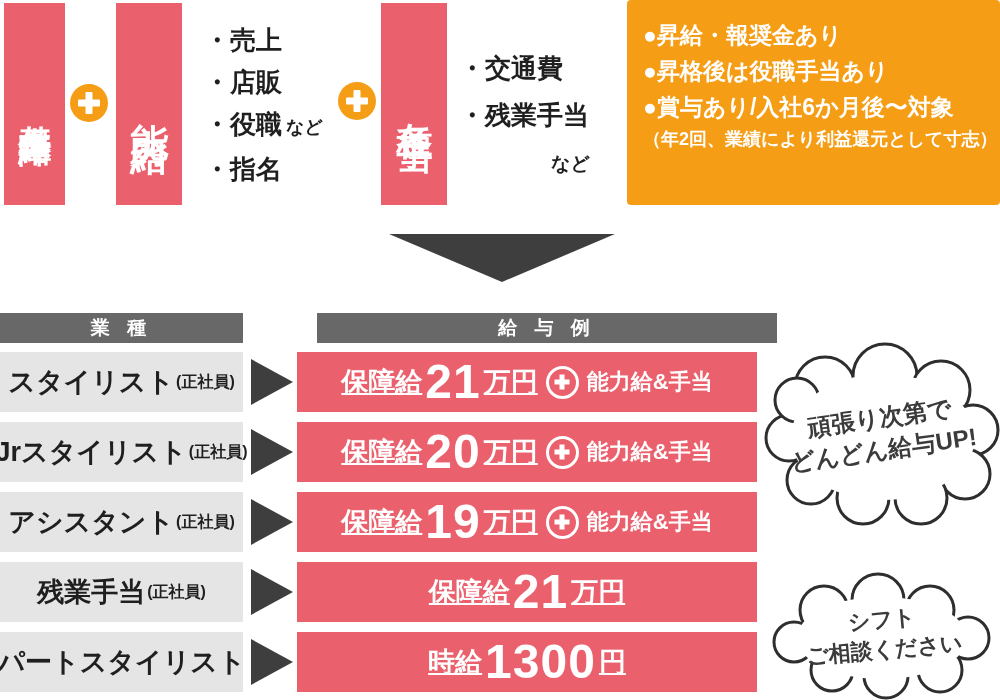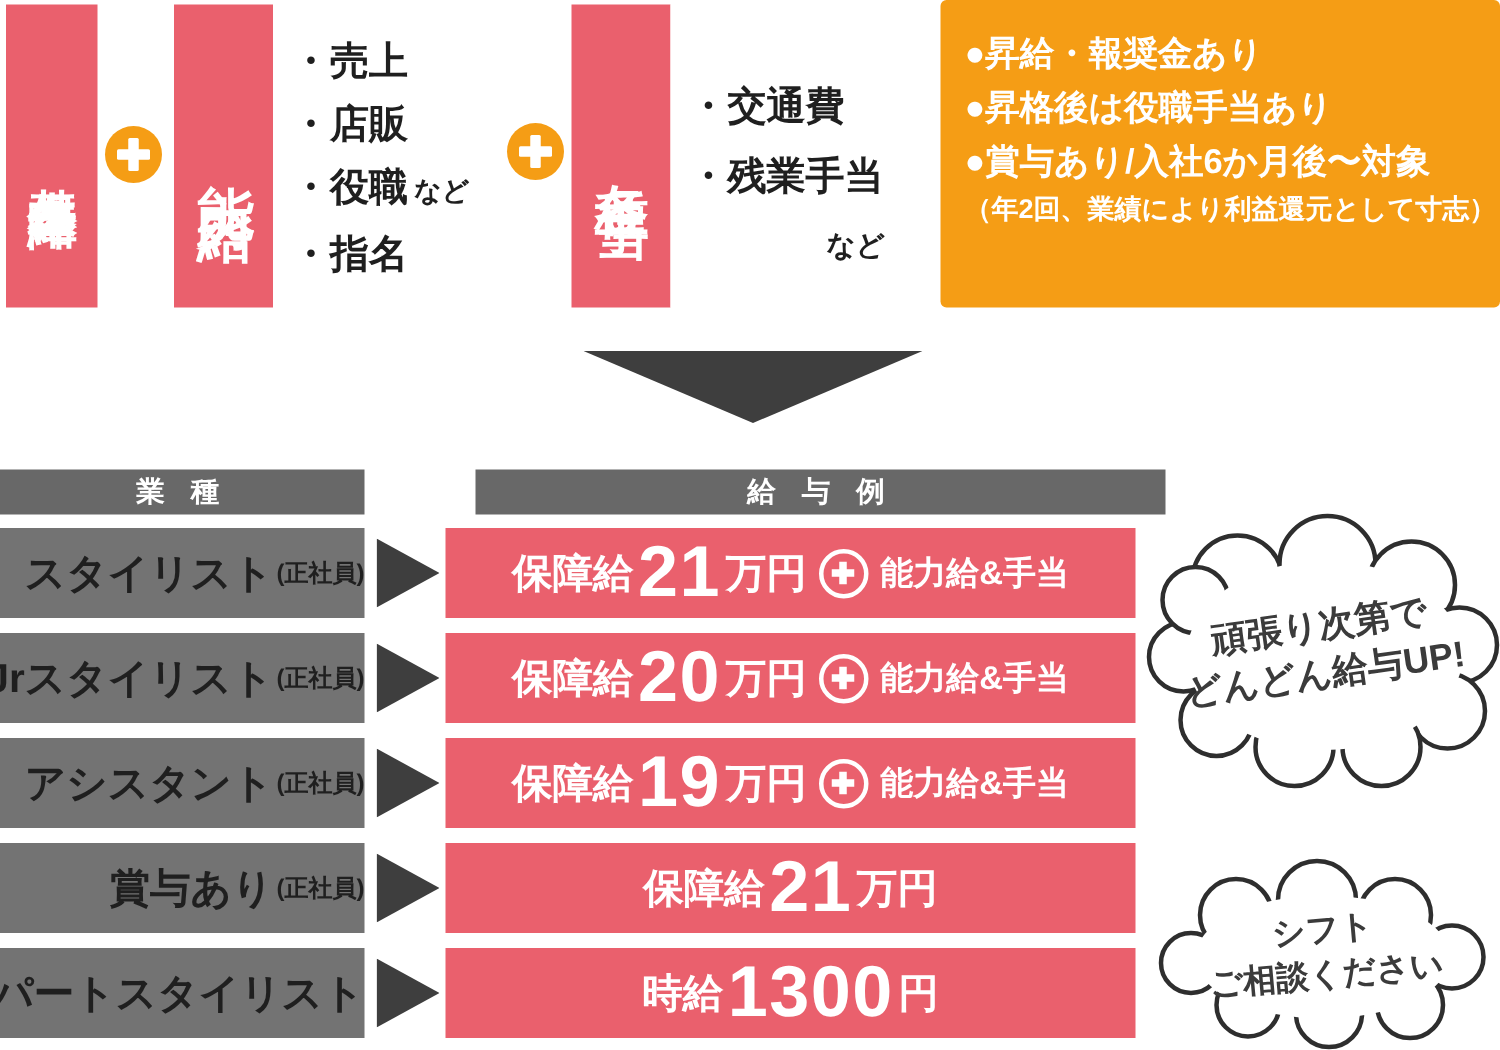--- a/index.html
+++ b/index.html
@@ -13,22 +13,22 @@
     display:flex;align-items:center;justify-content:center;
     writing-mode:vertical-rl;text-orientation:upright;font-weight:bold;
   }
   #box1{left:4px;width:61px;font-size:33px;letter-spacing:2px;}
   #box2{left:116px;width:66px;font-size:38px;letter-spacing:8px;}
   #box3{left:381px;width:66px;font-size:36px;letter-spacing:5px;}
   .wlist{
     position:absolute;top:3px;height:202px;background:#fff;color:#1f1f1f;
     font-weight:bold;box-sizing:border-box;
   }
-  #box2list{left:182px;width:148px;padding:16px 0 0 12px;}
-  #box3list{left:447px;width:150px;padding:44px 0 0 12px;}
+  #box2list{left:192px;width:148px;padding:16px 0 0 12px;}
+  #box3list{left:447px;width:150px;padding:44px 0 0 12px;font-family:Liberation Mono, monospace;}
   .wlist .item{font-size:26px;line-height:42px;white-space:nowrap;}
   #box3list .item{line-height:47px;}
   .wlist .etc{font-size:18px;font-weight:bold;margin-left:4px;}
   .wlist .etc-line{font-size:19px;font-weight:bold;margin:10px 0 0 92px;}
   .pluscirc{
     position:absolute;width:38px;height:38px;border-radius:50%;background:#f59d15;
   }
   #plus1{left:70px;top:84px;}
   #plus2{left:338px;top:82px;}
   .pluscirc::before,.pluscirc::after{
@@ -52,34 +52,34 @@
   .thead{
     position:absolute;top:313px;height:30px;background:#686868;color:#fff;
     display:flex;align-items:center;justify-content:center;
     font-size:19px;font-weight:bold;letter-spacing:6px;text-align:right;
   }
   #job-header{left:0;width:243px;}
   #salary-header{left:297px;width:460px;margin-left:20px;}
   
   .trow{position:absolute;left:0;width:1000px;height:60px;}
   .jobbox{
-    position:absolute;left:0;top:0;width:243px;height:60px;background:#737373;
-    display:flex;align-items:center;justify-content:flex-end;white-space:nowrap;
+    position:absolute;left:0;top:0;width:243px;height:60px;background:#e5e5e5;
+    display:flex;align-items:center;justify-content:center;white-space:nowrap;
   }
   .jobname{font-size:27px;font-weight:bold;color:#1f1f1f;}
   .jobnote{font-size:16px;font-weight:bold;color:#1f1f1f;margin-left:2px;}
   .rarrow{
     position:absolute;left:251px;top:7px;width:42px;height:46px;background:#3e3e3e;
     clip-path:polygon(0 0,100% 50%,0 100%);
   }
   .paybox{
     position:absolute;left:297px;top:0;width:460px;height:60px;background:#ea606d;color:#fff;
     display:flex;align-items:center;justify-content:center;white-space:nowrap;
   }
-  .prefix,.unit{font-size:27px;font-weight:bold;}
+  .prefix,.unit{font-size:27px;font-weight:bold;text-decoration:underline;}
   .amount{font-size:48px;font-weight:bold;line-height:1;margin:0 3px;letter-spacing:1px;}
   .extra{font-size:22px;font-weight:bold;}
   .plusring{
     position:relative;display:inline-block;width:27px;height:27px;margin:0 8px;
     border:3px solid #fff;border-radius:50%;flex:0 0 auto;
   }
   .plusring::before,.plusring::after{
     content:"";position:absolute;background:#fff;left:50%;top:50%;
   }
   .plusring::before{width:15px;height:5px;transform:translate(-50%,-50%);}
@@ -183,21 +183,21 @@
         <div class="paybox">
           <span class="prefix">保障給</span>
           <span class="amount">19</span>
           <span class="unit">万円</span>
           <span class="plusring"></span>
           <span class="extra">能力給&amp;手当</span>
         </div>
       </div>
       <div class="trow" style="top: 562px;">
         <div class="jobbox">
-          <span class="jobname">賞与あり</span>
+          <span class="jobname">残業手当</span>
           <span class="jobnote">(正社員)</span>
         </div>
         <div class="rarrow"></div>
         <div class="paybox">
           <span class="prefix">保障給</span>
           <span class="amount">21</span>
           <span class="unit">万円</span>
         </div>
       </div>
       <div class="trow" style="top: 632px;">

